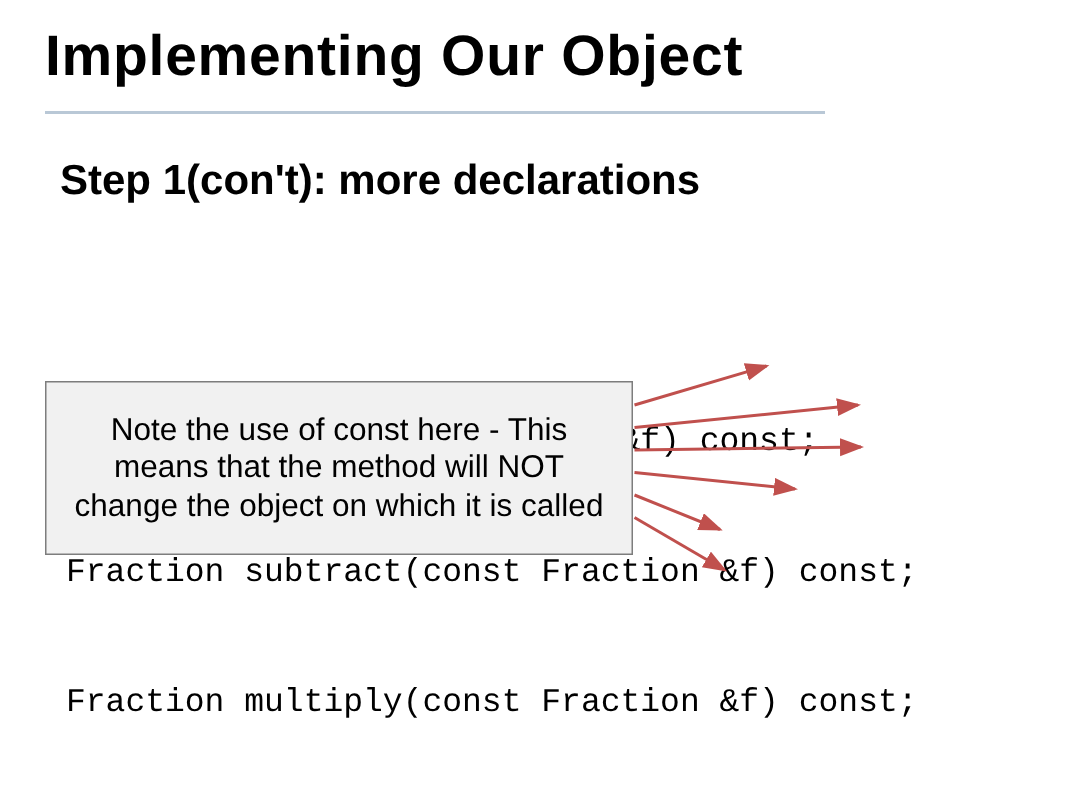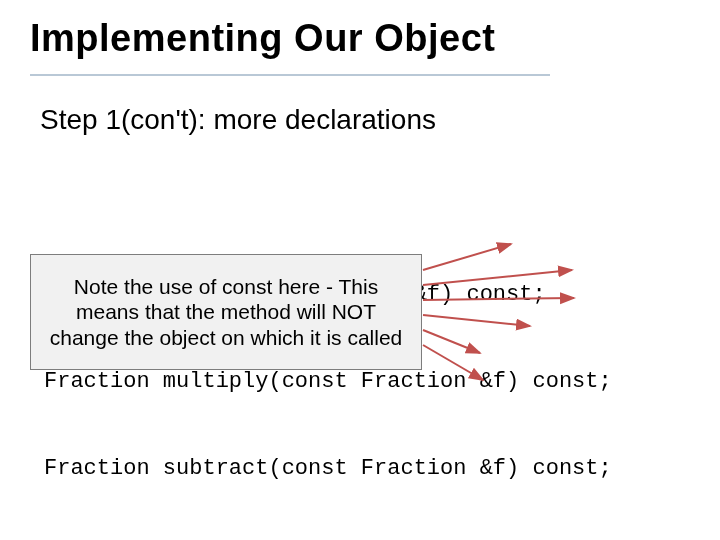--- a/index.html
+++ b/index.html
@@ -26,21 +26,21 @@
     line-height: 1.1;
   }
   .rule {
     margin: 8px 30px 0 30px;
     height: 0;
     border-top: 2px solid #b9c8d6;
   }
   .subtitle {
     font-size: 28px;
     padding: 28px 40px 0 40px;
-    font-weight: 400;
+    font-weight: 700;
   }
   .code {
     position: absolute;
     left: 44px;
     top: 222px;
     font-family: "Courier New", Courier, monospace;
     font-size: 22px;
     line-height: 29px;
     white-space: pre;
   }
@@ -76,22 +76,22 @@
 
 <div class="slide">
 
   <div class="title">Implementing Our Object</div>
   <div class="rule"></div>
 
   <div class="subtitle">Step 1(con't):  more declarations</div>
 
   <div class="code">
     <div>Fraction add(const Fraction &amp;f) const;</div>
+    <div>Fraction subtract(const Fraction &amp;f) const;</div>
     <div>Fraction multiply(const Fraction &amp;f) const;</div>
-    <div>Fraction subtract(const Fraction &amp;f) const;</div>
     
     
     
     
     
     
   </div>
 
   <svg class="arrows">
     <defs>

